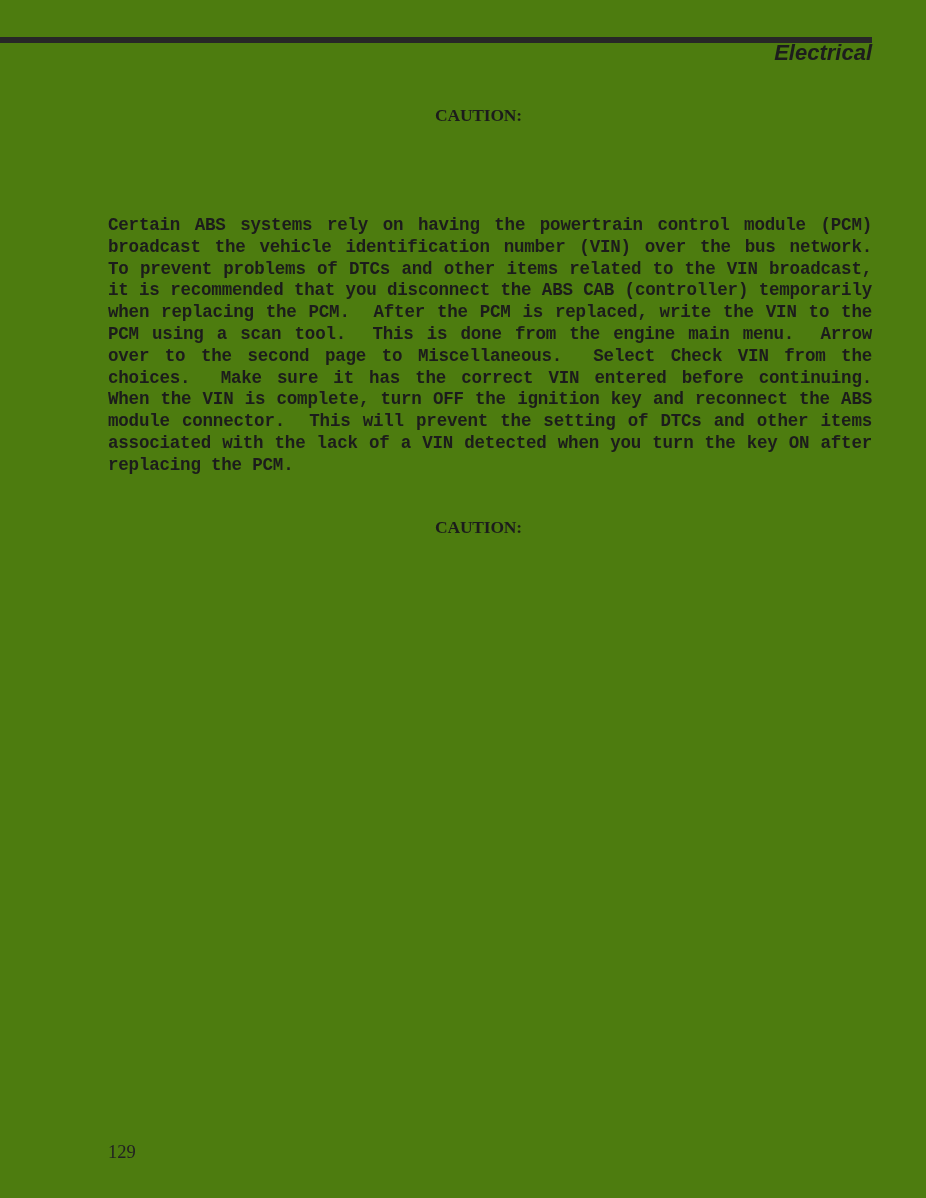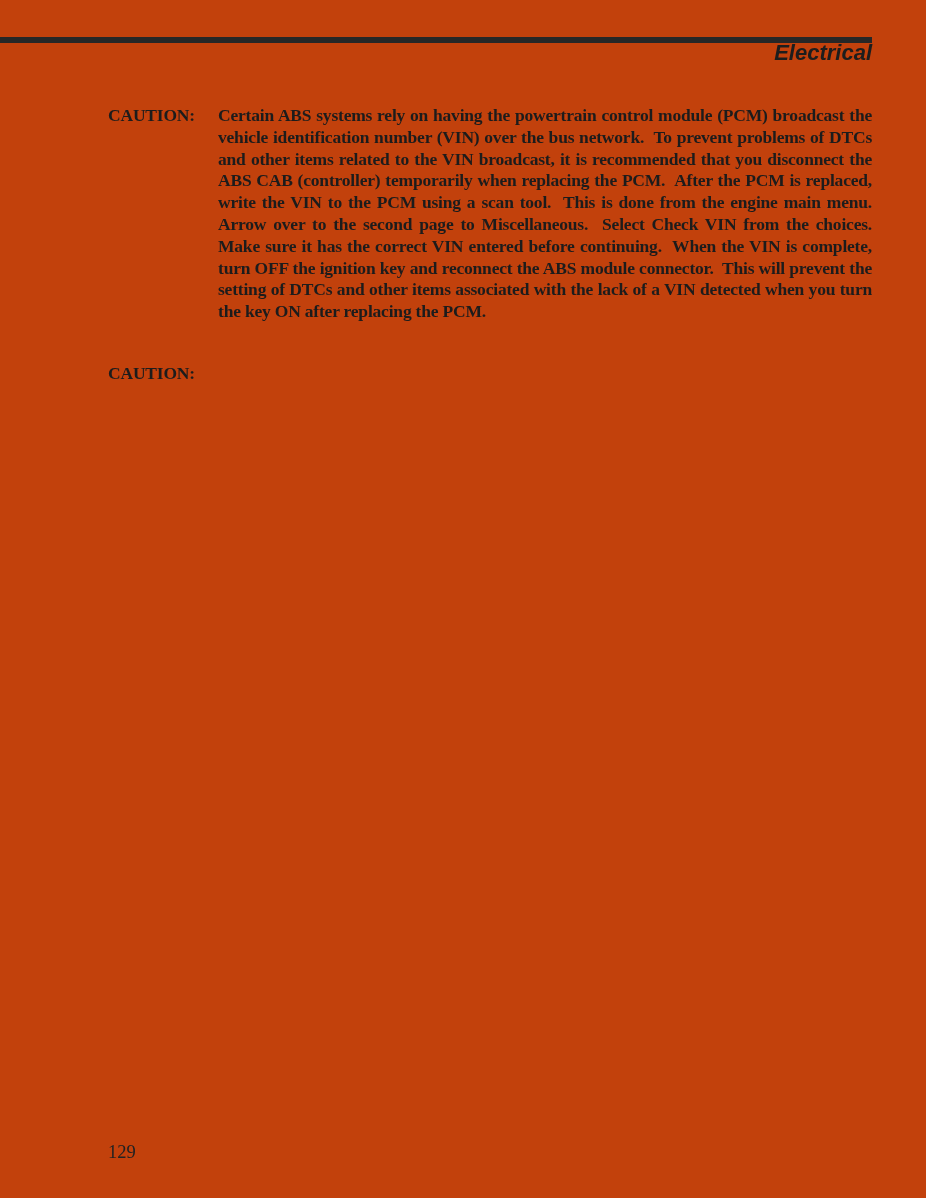--- a/index.html
+++ b/index.html
@@ -4,21 +4,21 @@
 <style>
   html, body {
     margin: 0;
     padding: 0;
     background: #ffffff;
   }
   .page {
     position: relative;
     width: 926px;
     height: 1198px;
-    background: #c2410c;
+    background: #4d7c0f;
     overflow: hidden;
     font-family: "Liberation Serif", serif;
     color: #1c1c1c;
   }
   .header-rule {
     position: absolute;
     left: 0;
     top: 37px;
     width: 872px;
     height: 6px;
@@ -37,41 +37,43 @@
     letter-spacing: 0px;
   }
   .content {
     position: absolute;
     left: 108px;
     top: 105px;
     width: 764px;
   }
   .caution-block {
     display: flex;
-    align-items: flex-start;
+    align-items: center;
+    flex-direction: column;
   }
   .caution-block + .caution-block {
     margin-top: 40px;
   }
   .caution-label {
     flex: 0 0 110px;
     width: 110px;
     font-weight: bold;
     font-size: 17.5px;
     line-height: 21.8px;
     letter-spacing: -0.2px;
   }
   .caution-text {
     flex: 1 1 auto;
     font-weight: bold;
     font-size: 17.5px;
     line-height: 21.8px;
     text-align: justify;
     white-space: pre-wrap;
     letter-spacing: -0.2px;
+    font-family: Liberation Mono, monospace;
   }
   .footer {
     position: absolute;
     left: 108px;
     right: 54px;
     top: 1141px;
     display: flex;
     justify-content: space-between;
     align-items: baseline;
   }

